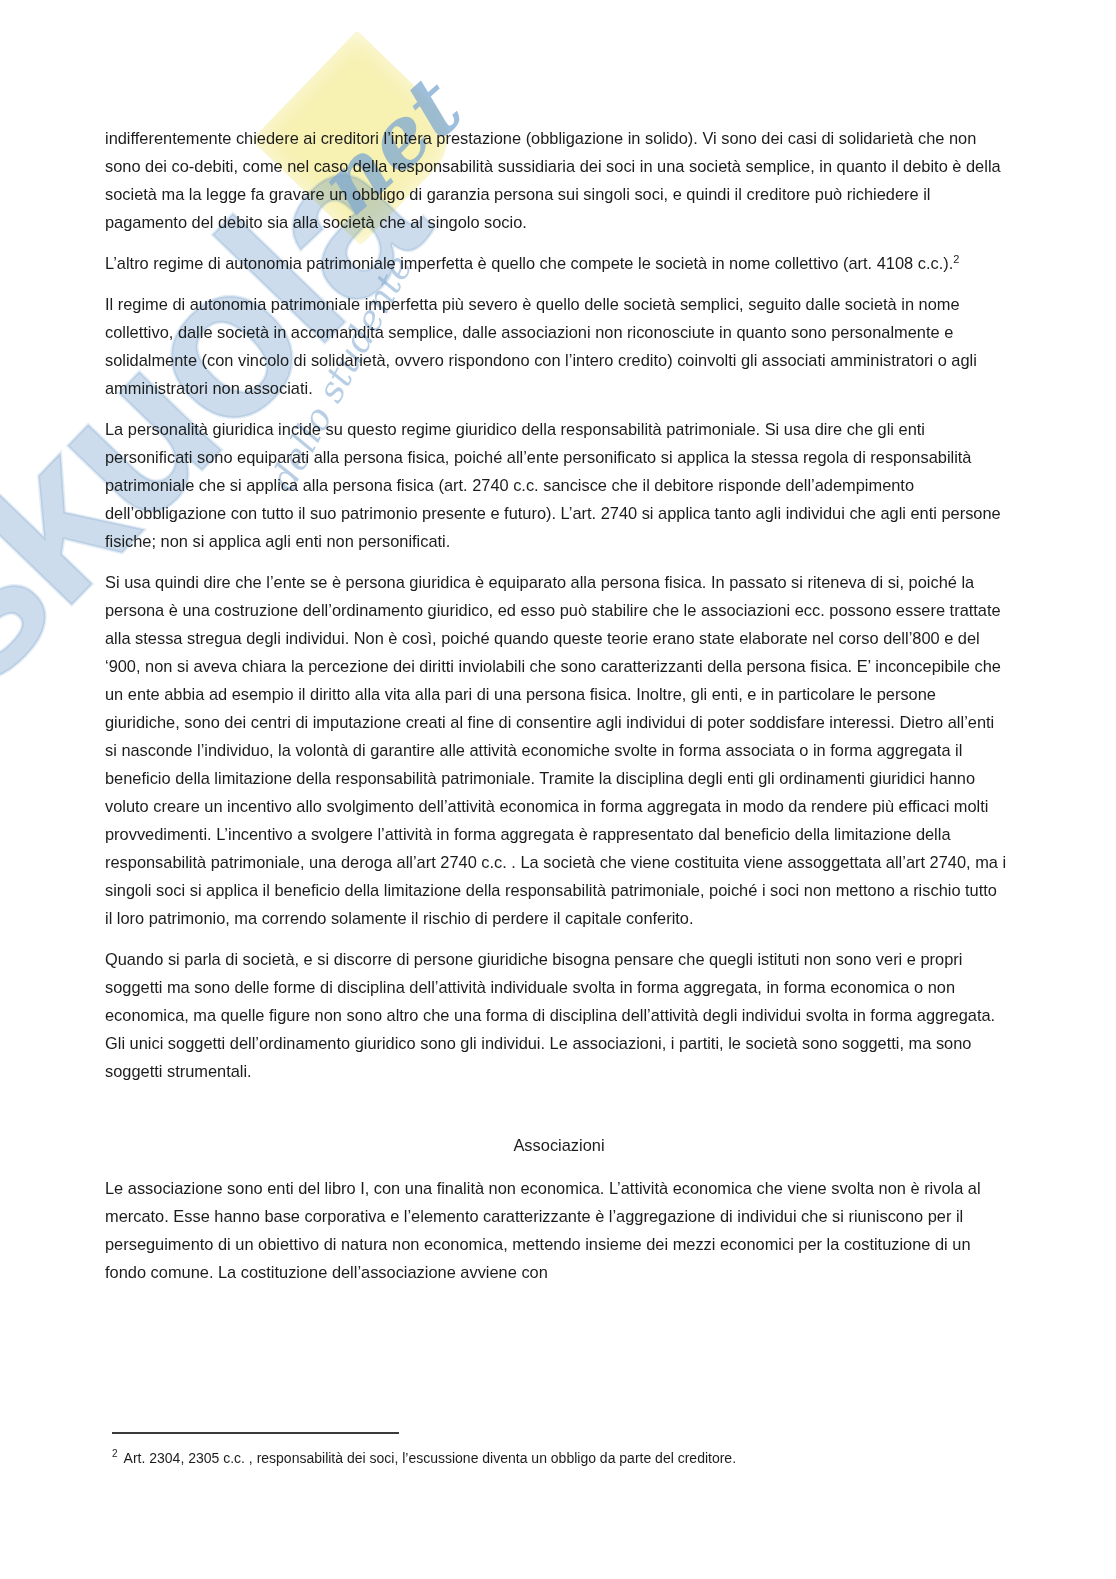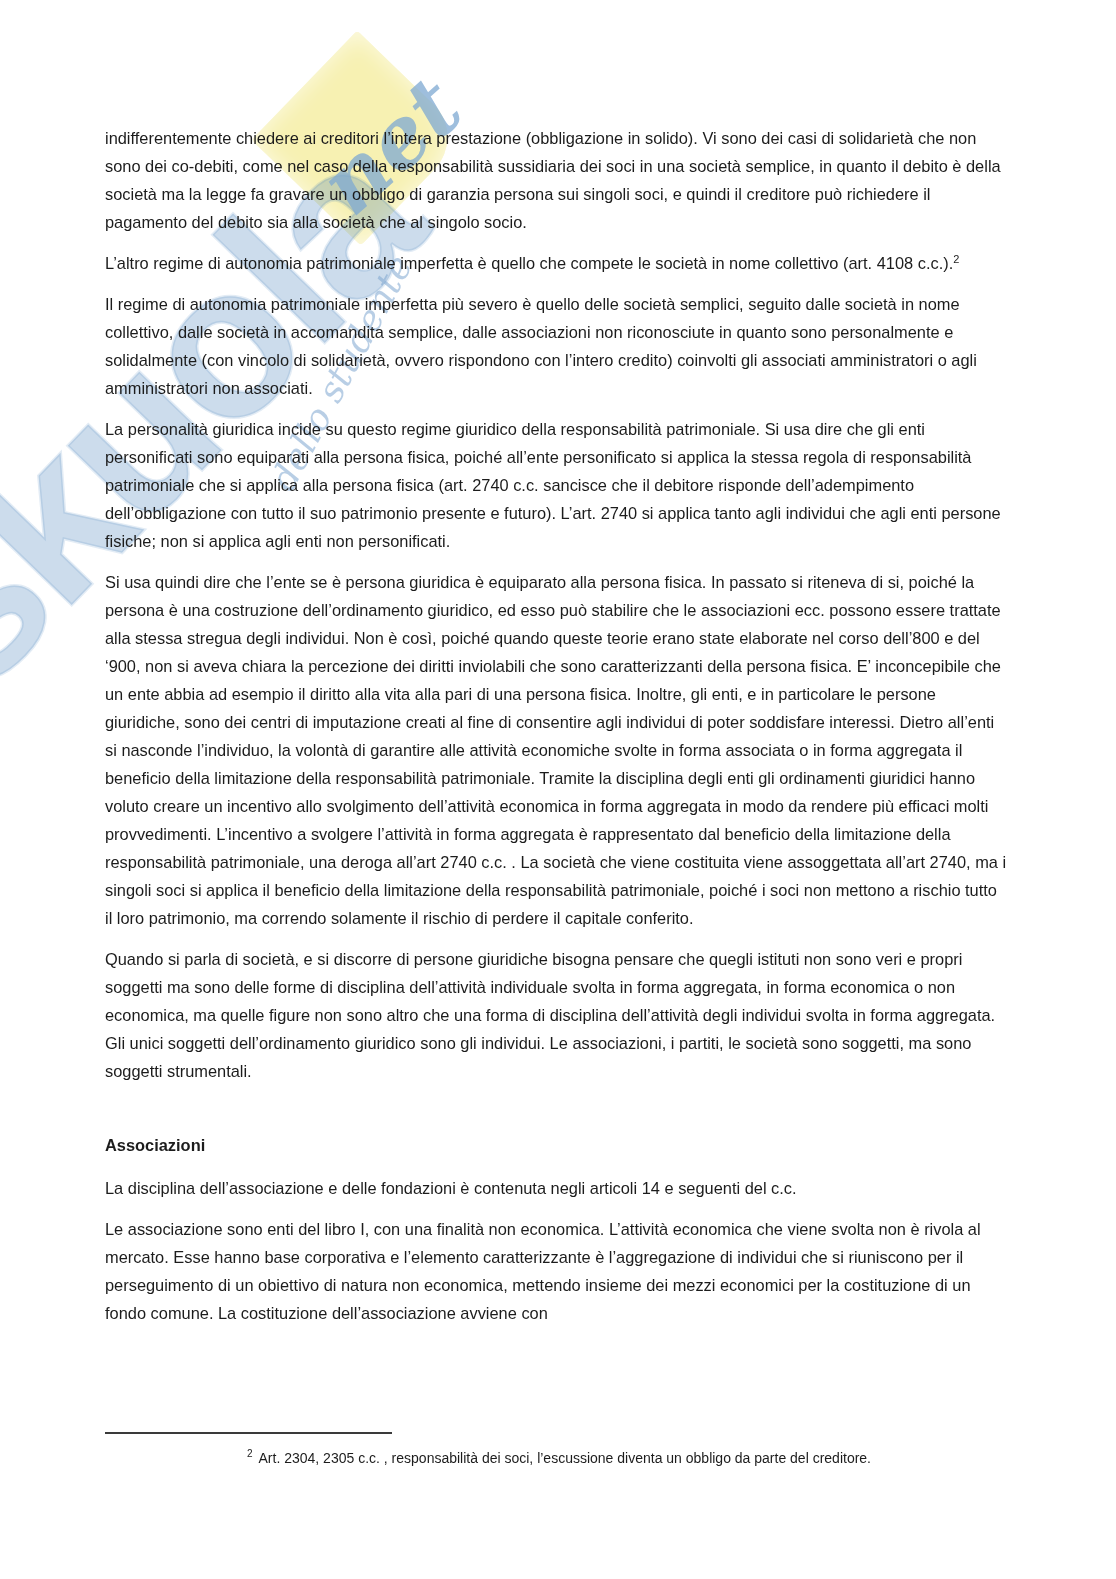--- a/index.html
+++ b/index.html
@@ -92,32 +92,32 @@
     margin: 0 6px 13px 0;
   }
   .content sup {
     font-size: 11px;
     line-height: 0;
   }
   h2.section-heading {
     margin: 46px 0 15px 0;
     font-size: 16.4px;
     line-height: 28px;
-    font-weight: bold;
+    font-weight: normal;
     color: #1c1c1c;
+    text-align: center;
   }
 
   
   .footnote-area {
     position: absolute;
-    left: 105px;
+    left: 112px;
     top: 1432px;
     width: 908px;
     z-index: 1;
-    text-align: center;
   }
   .footnote-rule {
     width: 287px;
     border: 0;
     border-top: 2px solid #3a3a3a;
     margin: 0 0 10px 0;
   }
   .footnote-text {
     font-size: 14px;
     line-height: 20px;
@@ -143,21 +143,20 @@
   <div class="content">
     <p>indifferentemente chiedere ai creditori l’intera prestazione (obbligazione in solido). Vi sono dei casi di solidarietà che non sono dei co-debiti, come nel caso della responsabilità sussidiaria dei soci in una società semplice, in quanto il debito è della società ma la legge fa gravare un obbligo di garanzia persona sui singoli soci, e quindi il creditore può richiedere il pagamento del debito sia alla società che al singolo socio.</p>
     <p><span>L’altro regime di autonomia patrimoniale imperfetta è quello che compete le società in nome collettivo (art. 4108 c.c.).</span><sup>2</sup></p>
     <p>Il regime di autonomia patrimoniale imperfetta più severo è quello delle società semplici, seguito dalle società in nome collettivo, dalle società in accomandita semplice, dalle associazioni non riconosciute in quanto sono personalmente e solidalmente (con vincolo di solidarietà, ovvero rispondono con l’intero credito) coinvolti gli associati amministratori o agli amministratori non associati.</p>
     <p>La personalità giuridica incide su questo regime giuridico della responsabilità patrimoniale. Si usa dire che gli enti personificati sono equiparati alla persona fisica, poiché all’ente personificato si applica la stessa regola di responsabilità patrimoniale che si applica alla persona fisica (art. 2740 c.c. sancisce che il debitore risponde dell’adempimento dell’obbligazione con tutto il suo patrimonio presente e futuro). L’art. 2740 si applica tanto agli individui che agli enti persone fisiche; non si applica agli enti non personificati.</p>
     <p>Si usa quindi dire che l’ente se è persona giuridica è equiparato alla persona fisica. In passato si riteneva di si, poiché la persona è una costruzione dell’ordinamento giuridico, ed esso può stabilire che le associazioni ecc. possono essere trattate alla stessa stregua degli individui. Non è così, poiché quando queste teorie erano state elaborate nel corso dell’800 e del ‘900, non si aveva chiara la percezione dei diritti inviolabili che sono caratterizzanti della persona fisica. E’ inconcepibile che un ente abbia ad esempio il diritto alla vita alla pari di una persona fisica. Inoltre, gli enti, e in particolare le persone giuridiche, sono dei centri di imputazione creati al fine di consentire agli individui di poter soddisfare interessi. Dietro all’enti si nasconde l’individuo, la volontà di garantire alle attività economiche svolte in forma associata o in forma aggregata il beneficio della limitazione della responsabilità patrimoniale. Tramite la disciplina degli enti gli ordinamenti giuridici hanno voluto creare un incentivo allo svolgimento dell’attività economica in forma aggregata in modo da rendere più efficaci molti provvedimenti. L’incentivo a svolgere l’attività in forma aggregata è rappresentato dal beneficio della limitazione della responsabilità patrimoniale, una deroga all’art 2740 c.c. . La società che viene costituita viene assoggettata all’art 2740, ma i singoli soci si applica il beneficio della limitazione della responsabilità patrimoniale, poiché i soci non mettono a rischio tutto il loro patrimonio, ma correndo solamente il rischio di perdere il capitale conferito.</p>
     <p>Quando si parla di società, e si discorre di persone giuridiche bisogna pensare che quegli istituti non sono veri e propri soggetti ma sono delle forme di disciplina dell’attività individuale svolta in forma aggregata, in forma economica o non economica, ma quelle figure non sono altro che una forma di disciplina dell’attività degli individui svolta in forma aggregata. Gli unici soggetti dell’ordinamento giuridico sono gli individui. Le associazioni, i partiti, le società sono soggetti, ma sono soggetti strumentali.</p>
 
     <h2 class="section-heading">Associazioni</h2>
 
-    <p>La disciplina dell’associazione e delle fondazioni è contenuta negli articoli 14 e seguenti del c.c.</p>
     <p>Le associazione sono enti del libro I, con una finalità non economica. L’attività economica che viene svolta non è rivola al mercato. Esse hanno base corporativa e l’elemento caratterizzante è l’aggregazione di individui che si riuniscono per il perseguimento di un obiettivo di natura non economica, mettendo insieme dei mezzi economici per la costituzione di un fondo comune. La costituzione dell’associazione avviene con</p>
   </div>
 
   <div class="footnote-area">
     <hr class="footnote-rule">
     <div class="footnote-text"><sup>2</sup><span>Art. 2304, 2305 c.c. , responsabilità dei soci, l’escussione diventa un obbligo da parte del creditore.</span></div>
   </div>
 
 </div>
 

